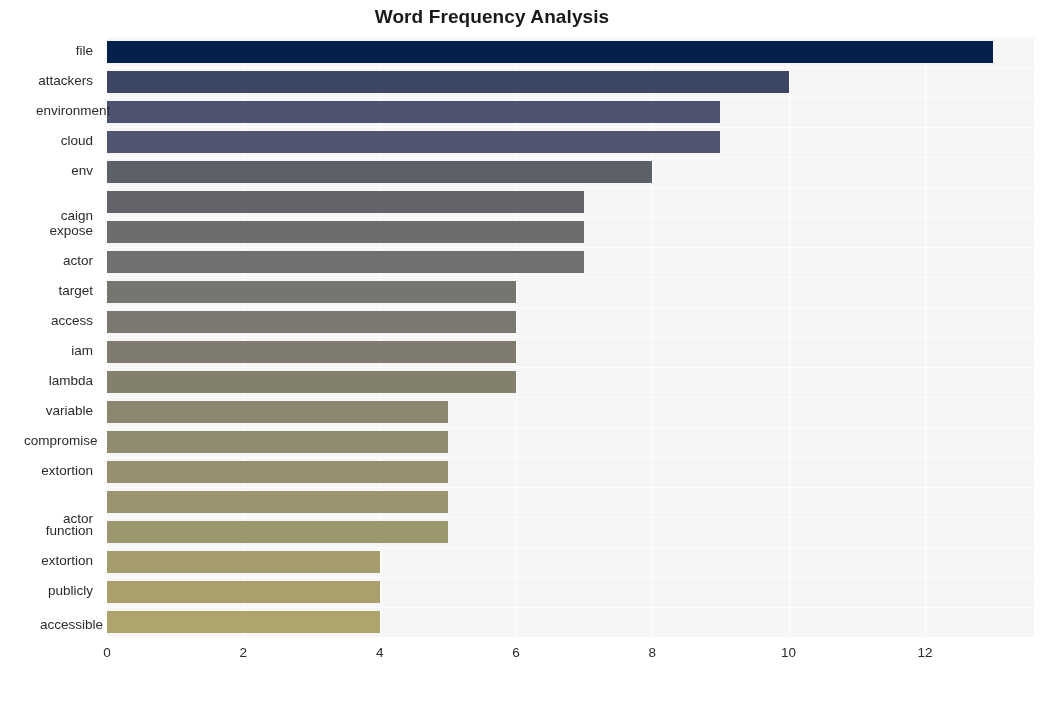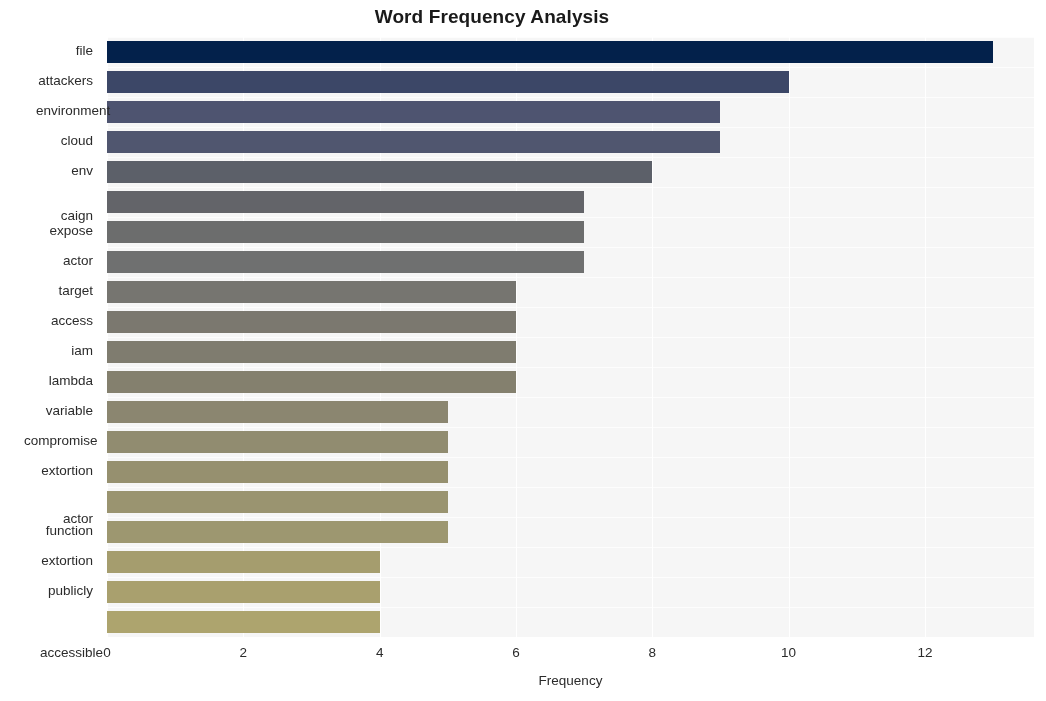--- a/index.html
+++ b/index.html
@@ -170,28 +170,27 @@
       <div class="ylabel" style="top: 276px;">access</div>
       <div class="ylabel" style="top: 306px;">iam</div>
       <div class="ylabel" style="top: 336px;">lambda</div>
       <div class="ylabel" style="top: 366px;">variable</div>
       <div class="ylabel" style="top: 396px; padding-left: 24px;">compromise</div>
       <div class="ylabel" style="top: 426px;">extortion</div>
       <div class="ylabel" style="top: 456px; margin-top: 18px;">actor</div>
       <div class="ylabel" style="top: 486px;">function</div>
       <div class="ylabel" style="top: 516px;">extortion</div>
       <div class="ylabel" style="top: 546px;">publicly</div>
-      <div class="ylabel" style="top: 608px; padding-left: 40px;">accessible</div>
+      <div class="ylabel" style="top: 580px; padding-left: 40px;">accessible</div>
     </div>
 
   <div id="xticks-layer">
       <div class="xtick" style="left: 107px;">0</div>
       <div class="xtick" style="left: 243.324px;">2</div>
       <div class="xtick" style="left: 379.647px;">4</div>
       <div class="xtick" style="left: 515.971px;">6</div>
       <div class="xtick" style="left: 652.294px;">8</div>
       <div class="xtick" style="left: 788.618px;">10</div>
       <div class="xtick" style="left: 924.941px; text-align: right;">12</div>
     </div>
 
-  <div id="xaxis-label">Frequency</div>
 
 </div>
 
 </body></html>

